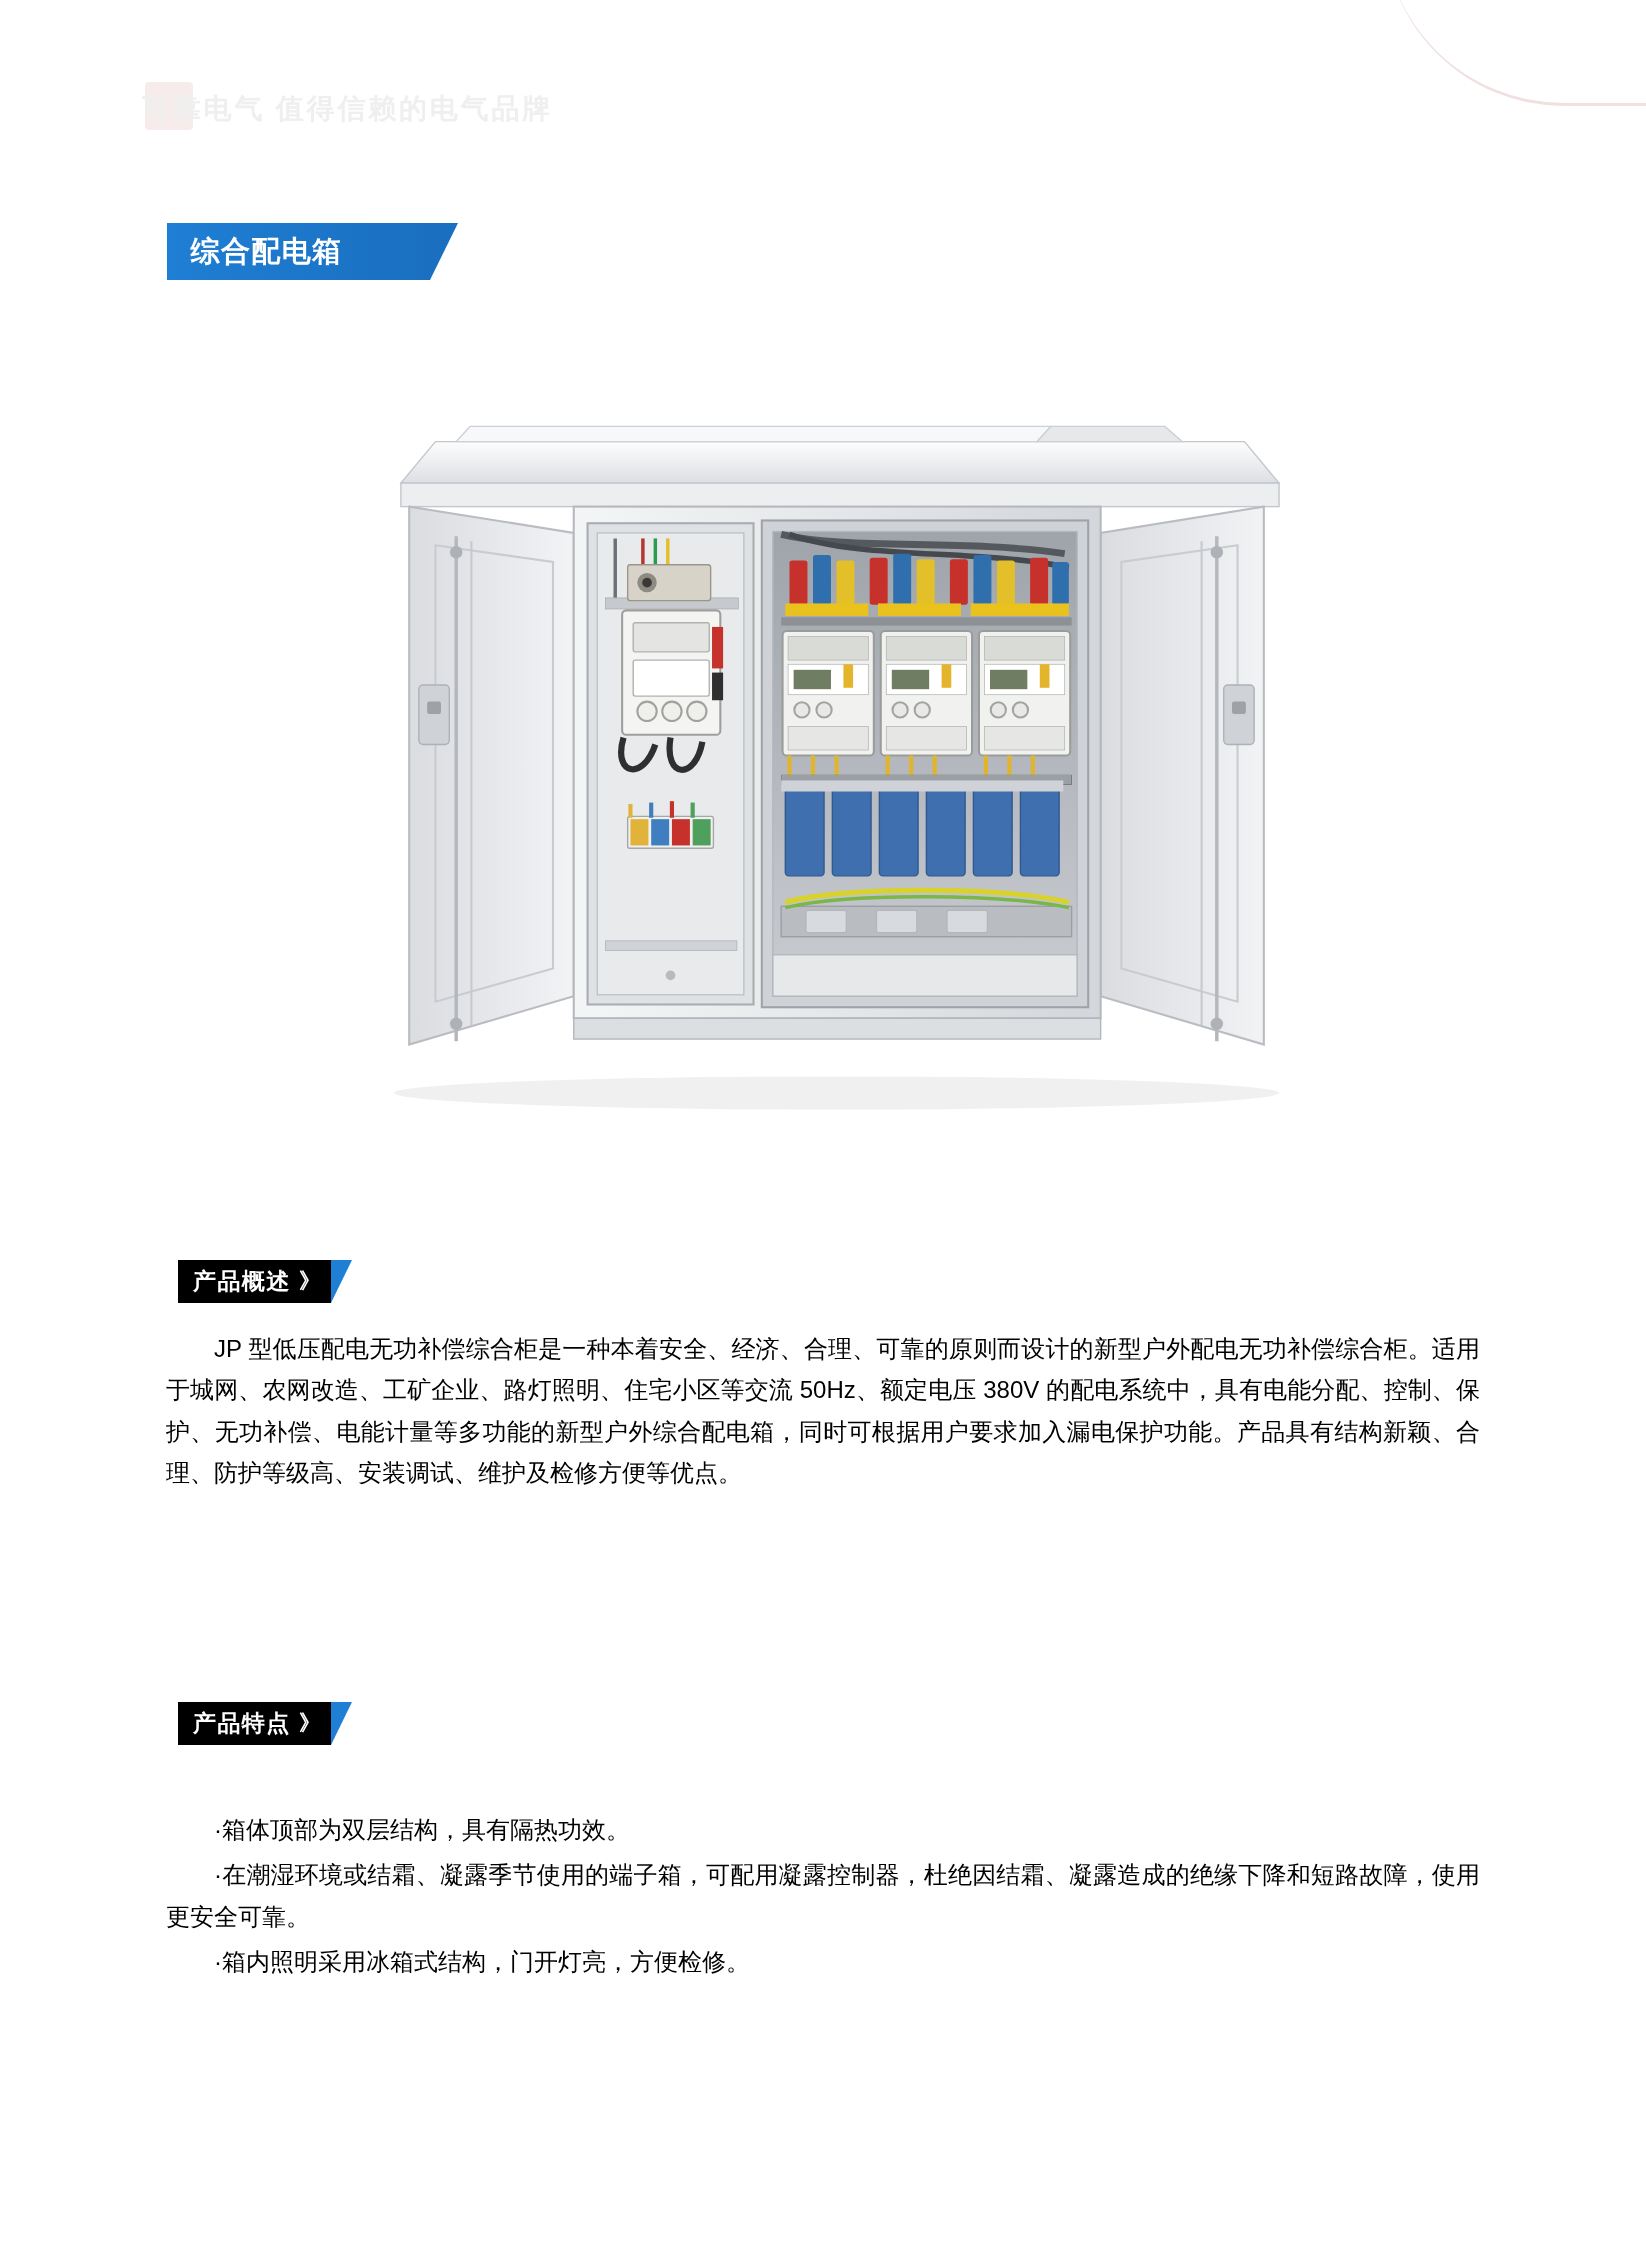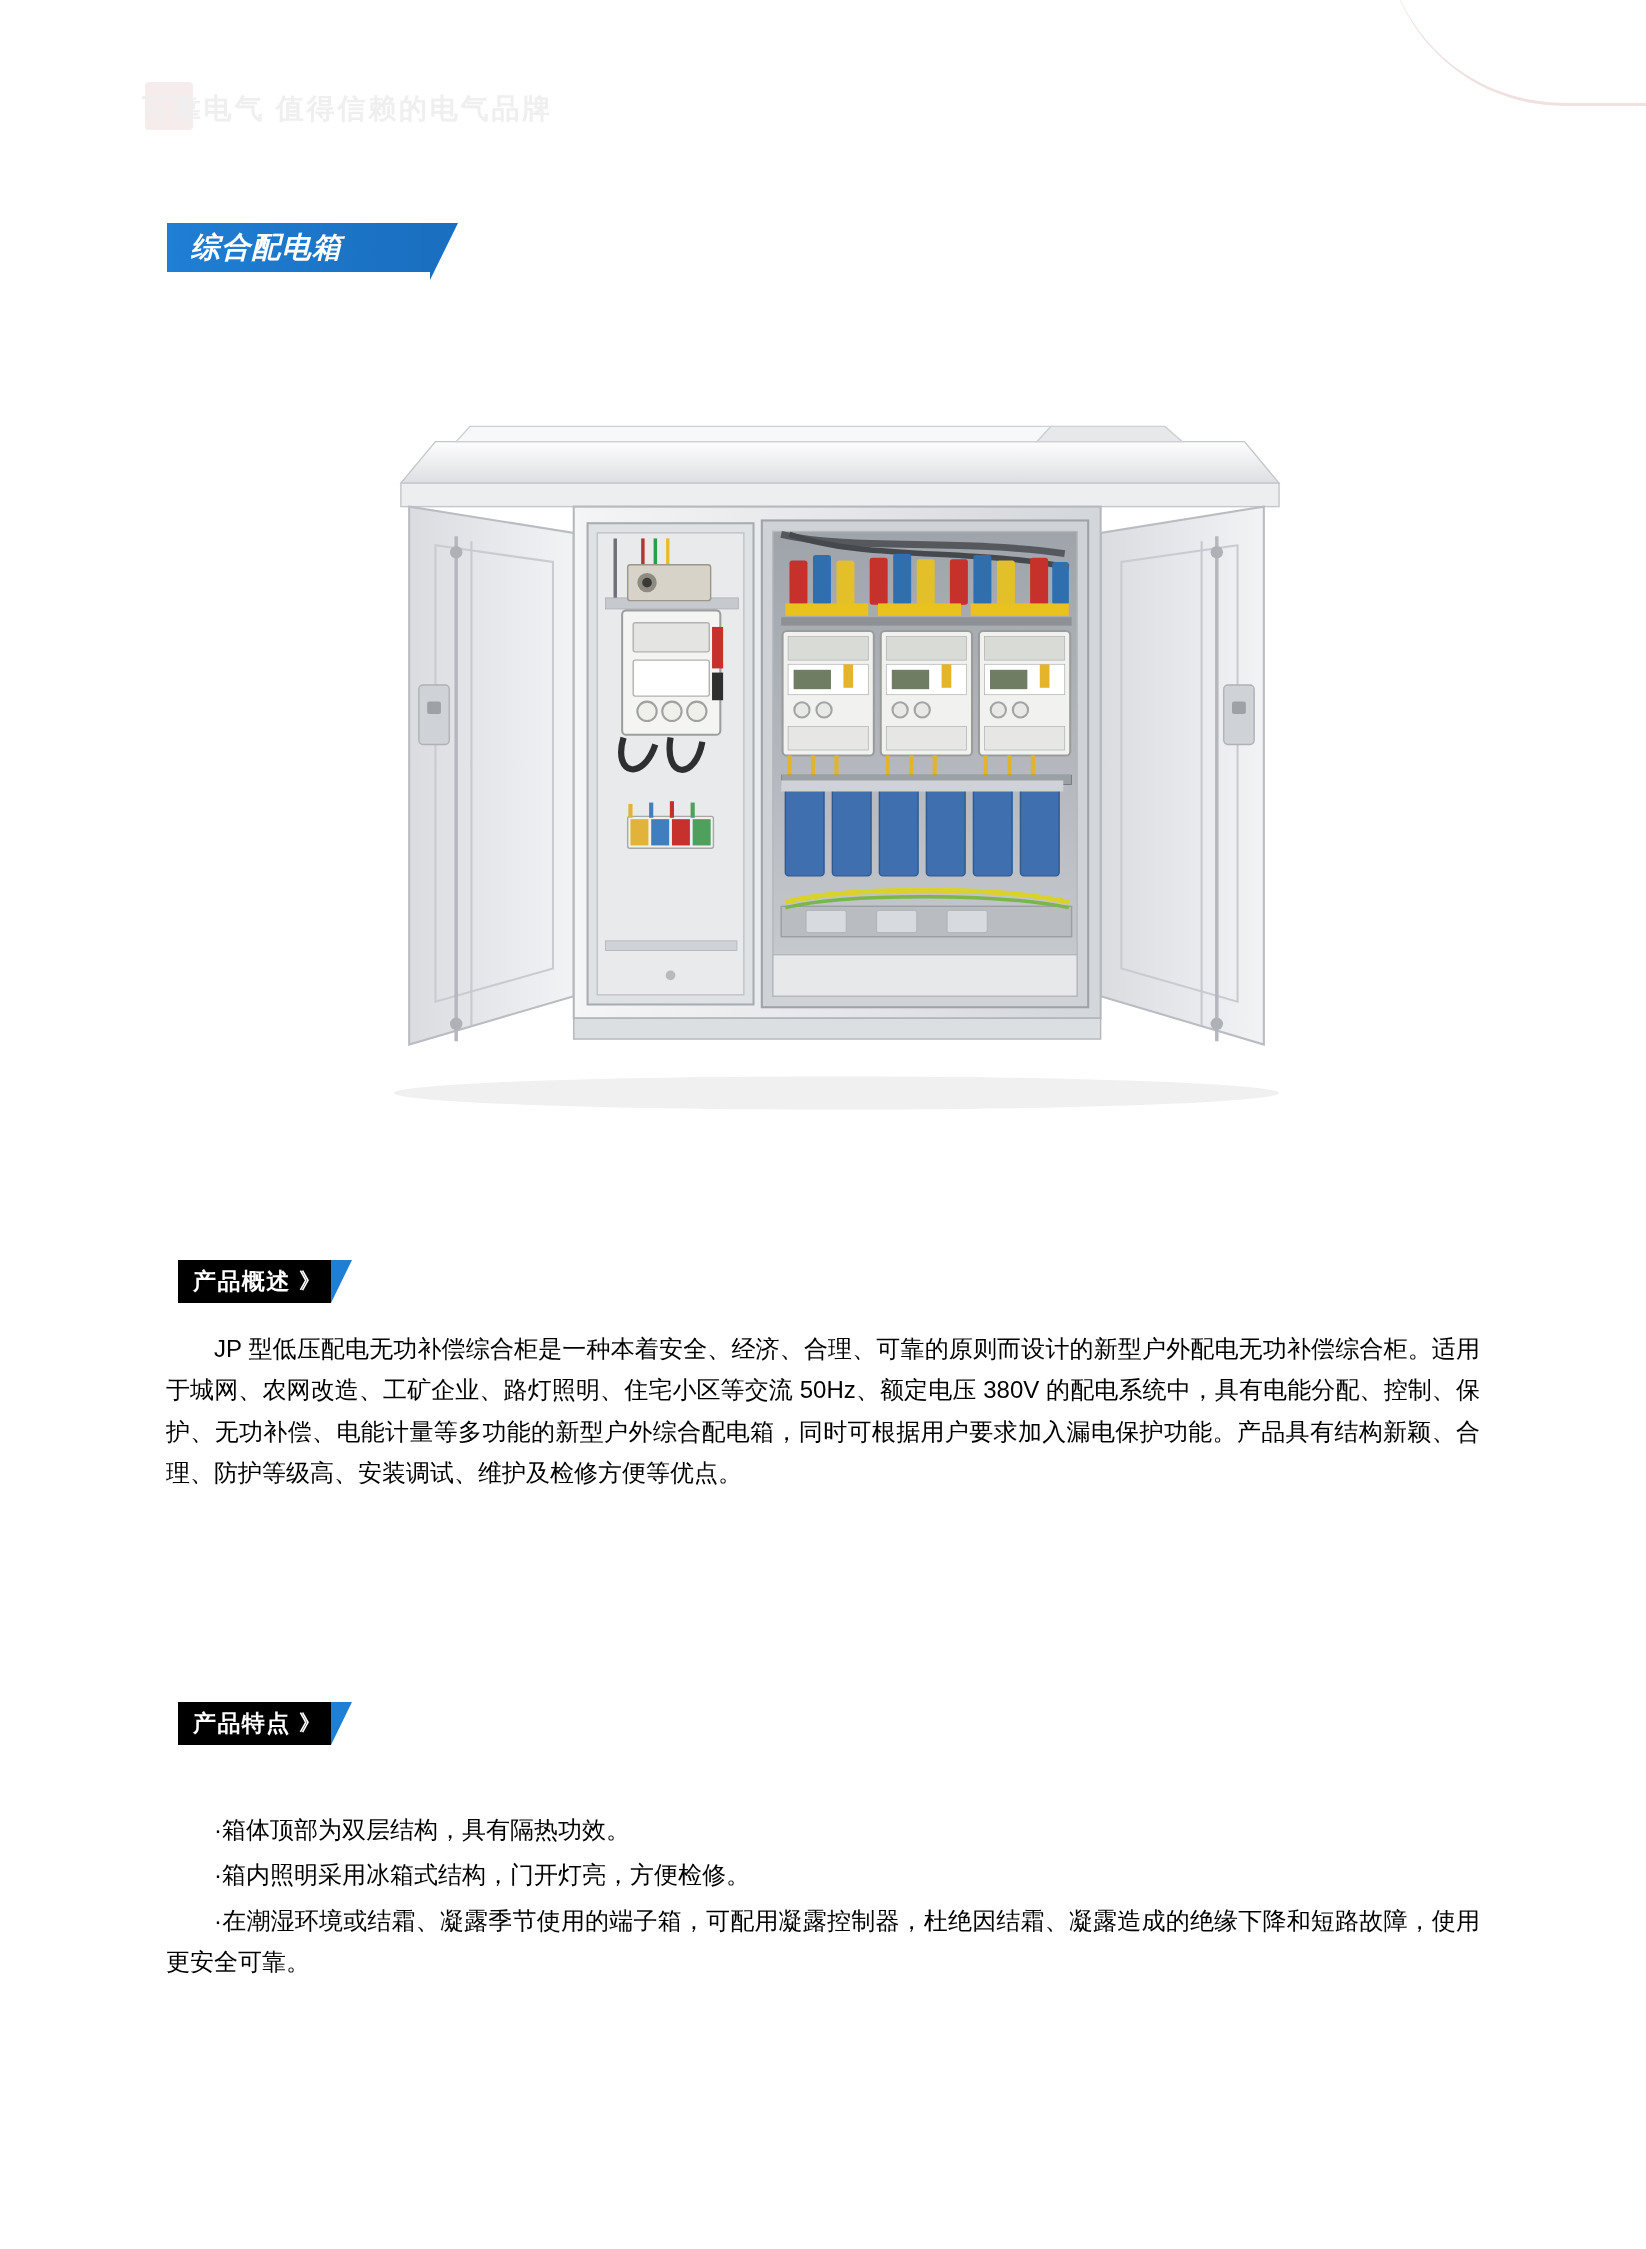--- a/index.html
+++ b/index.html
@@ -60,29 +60,28 @@
     height: 207px;
     border-bottom: 3.5px solid #f0e0e0;
     border-radius: 0 0 0 180px;
   }
 
   
   .title-chip {
     position: absolute;
     display: flex;
     align-items: center;
-    height: 49px;
+    height: 57px;
     background: linear-gradient(90deg, #1f7fd4 0%, #1a6fc0 100%);
     color: #ffffff;
     padding: 0 18px 0 23.5px;
     font-size: 29px;
     font-weight: bold;
     letter-spacing: 1.4px;
     box-sizing: border-box;
-    font-style: italic;
   }
   .title-chip:after {
     content: "";
     position: absolute;
     right: -28px;
     top: 0;
     width: 0;
     height: 0;
     border-top: 57px solid #1a6fc0;
     border-right: 28px solid transparent;
@@ -345,16 +344,16 @@
   <p>JP 型低压配电无功补偿综合柜是一种本着安全、经济、合理、可靠的原则而设计的新型户外配电无功补偿综合柜。适用于城网、农网改造、工矿企业、路灯照明、住宅小区等交流 50Hz、额定电压 380V 的配电系统中，具有电能分配、控制、保护、无功补偿、电能计量等多功能的新型户外综合配电箱，同时可根据用户要求加入漏电保护功能。产品具有结构新颖、合理、防护等级高、安装调试、维护及检修方便等优点。</p>
 </div>
 
 <div class="sub-head" id="features-head">
   <span>产品特点</span>
   <span class="chev">》</span>
 </div>
 
 <div class="body-block" id="features-text">
   <p class="feat">·箱体顶部为双层结构，具有隔热功效。</p>
+  <p class="feat wrap">·在潮湿环境或结霜、凝露季节使用的端子箱，可配用凝露控制器，杜绝因结霜、凝露造成的绝缘下降和短路故障，使用更安全可靠。</p>
   <p class="feat">·箱内照明采用冰箱式结构，门开灯亮，方便检修。</p>
-  <p class="feat wrap">·在潮湿环境或结霜、凝露季节使用的端子箱，可配用凝露控制器，杜绝因结霜、凝露造成的绝缘下降和短路故障，使用更安全可靠。</p>
 </div>
 
 
 </body></html>

